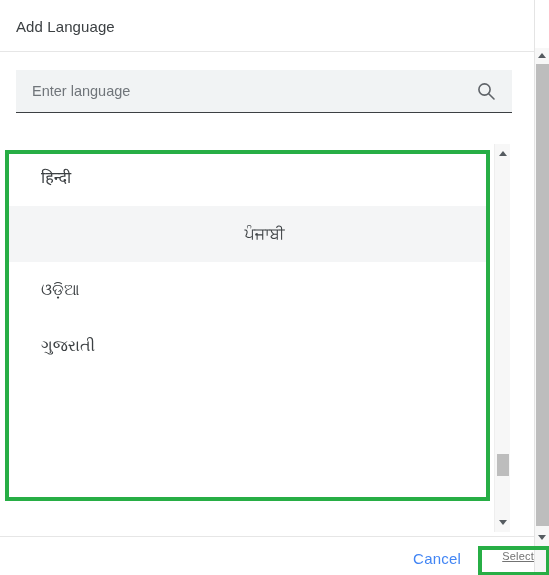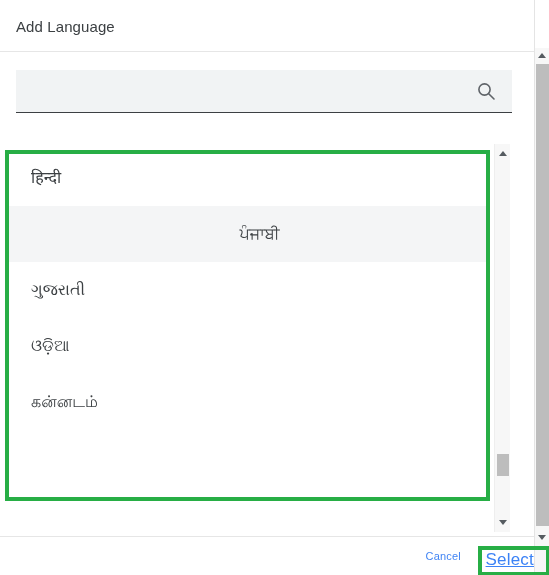--- a/index.html
+++ b/index.html
@@ -117,21 +117,21 @@
   }
   .list-inner {
     position: absolute;
     left: 0;
     top: 0;
     width: 479px;
   }
   .lang-row {
     height: 56px;
     line-height: 56px;
-    padding-left: 22px;
+    padding-left: 32px;
     font-size: 16px;
     color: #3c4043;
     background: #ffffff;
     box-sizing: border-box;
     white-space: nowrap;
     overflow: hidden;
     cursor: default;
   }
   .lang-row.hovered {
     background: #f4f5f6;
@@ -236,69 +236,69 @@
     left: 0;
     top: 537px;
     width: 534px;
     height: 38px;
     background: #ffffff;
   }
   .btn-cancel {
     position: absolute;
     right: 73px;
     top: 13px;
-    font-size: 11px;
+    font-size: 15px;
     color: #4285f4;
     background: none;
     border: none;
     padding: 0;
     font-family: "Liberation Sans", sans-serif;
     cursor: pointer;
     letter-spacing: 0.2px;
   }
   .btn-select {
     position: absolute;
     right: 0px;
     top: 13px;
-    font-size: 17px;
-    color: #3b82f6;
+    font-size: 11px;
+    color: #737373;
     background: none;
     border: none;
     padding: 0;
     font-family: "Liberation Sans", sans-serif;
     letter-spacing: 0.2px;
     cursor: default;
     text-decoration: underline;
   }
 </style>
 </head>
 <body>
 
 <div id="dialog">
 
   <div class="dialog-header">
     <div class="dialog-title">Add Language</div>
   </div>
 
   <div class="search-wrap">
+    <input class="search-input" type="text" placeholder="Enter language" style="">
     <span class="search-icon">
       <svg width="20" height="20" viewBox="0 0 20 20" aria-hidden="true">
         <circle cx="8.5" cy="8.5" r="5.6" fill="none" stroke="#5f6368" stroke-width="1.6"></circle>
         <line x1="12.7" y1="12.7" x2="18" y2="18" stroke="#5f6368" stroke-width="1.6" stroke-linecap="round"></line>
       </svg>
     </span>
   </div>
 
   <div class="list-viewport">
     <div class="list-inner" id="list-inner">
         <div class="lang-row">हिन्दी</div>
         <div class="lang-row hovered">ਪੰਜਾਬੀ</div>
+        <div class="lang-row">ଓଡ଼ିଆ</div>
         <div class="lang-row">ગુજરાતી</div>
-        <div class="lang-row">ଓଡ଼ିଆ</div>
-        <div class="lang-row">கன்னடம்</div>
       </div>
   </div>
 
   <div class="green-box-list"></div>
 
   <div class="inner-scrollbar">
     <div class="sb-arrow up">
         <div class="tri-up"></div>
       </div>
     <div class="inner-thumb"></div>

